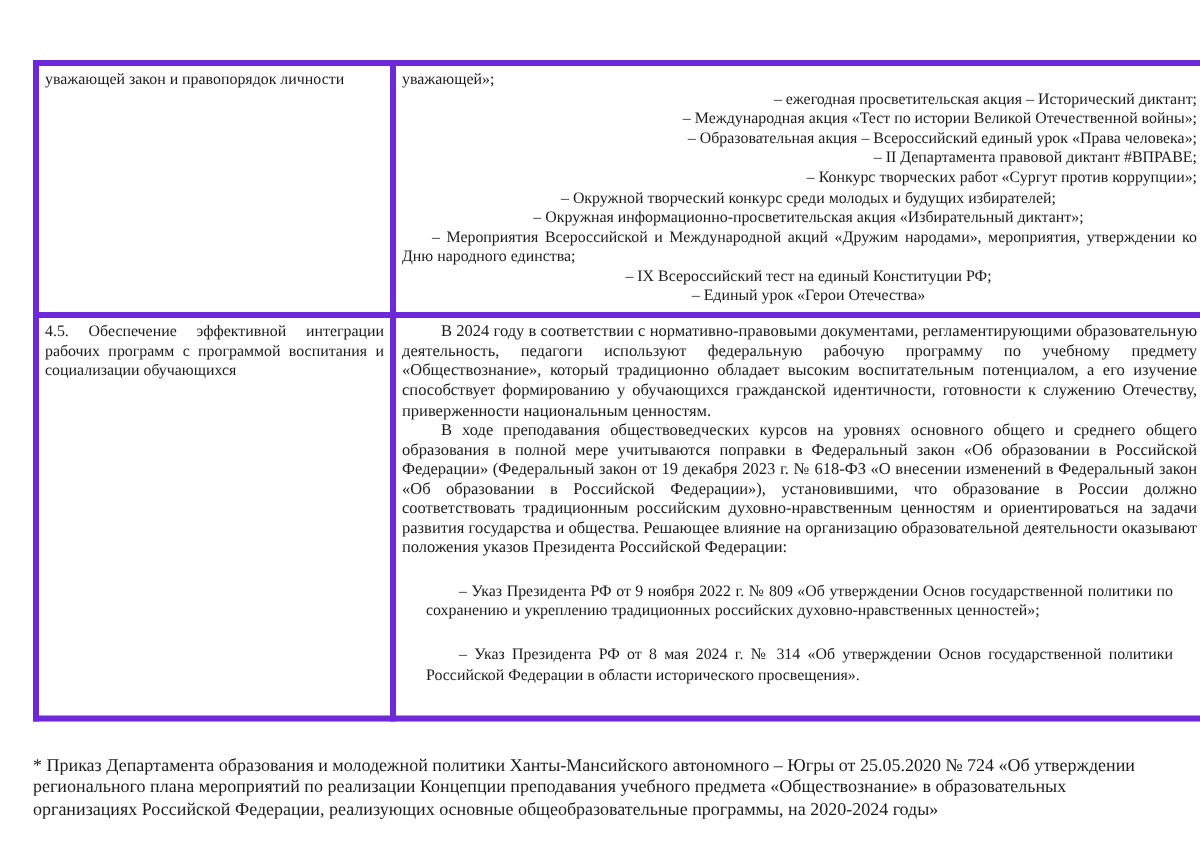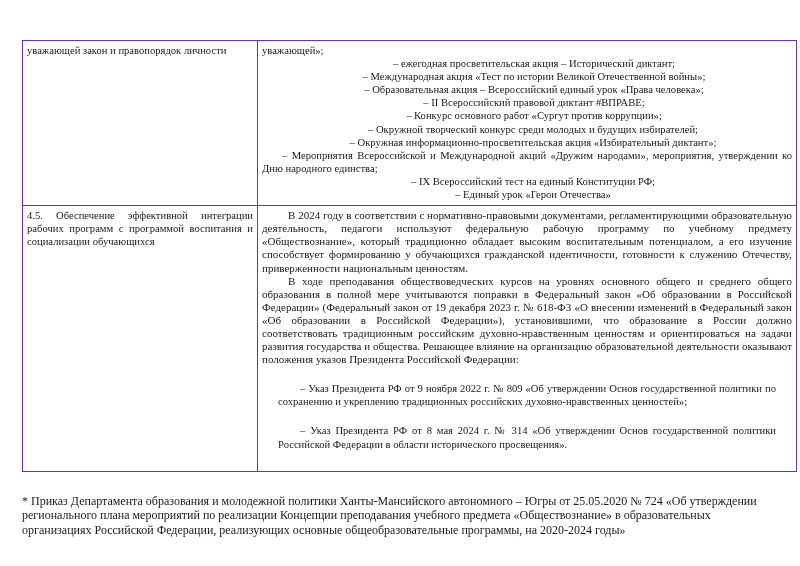--- a/index.html
+++ b/index.html
@@ -20,21 +20,21 @@
     height: 566px;
     box-sizing: border-box;
     padding: 40px 22px 0 22px;
   }
   table.doc-table {
     width: 756px;
     border-collapse: collapse;
     table-layout: fixed;
   }
   table.doc-table td {
-    border: 1px solid #6d28d9;
+    border: 4px solid #6d28d9;
     vertical-align: top;
     padding: 3px 4px 4px 4px;
   }
   td.col-left  { width: 226px; }
   td.col-right { width: 530px; }
 
   .just {
     text-align: justify;
     text-justify: inter-word;
     font-size: 10.6px;
@@ -61,21 +61,21 @@
     line-height: 13.1px;
     margin: 0;
     text-align: center;
     padding-left: 22px;
     text-indent: -10px;
   }
   .bullet-wide {
     font-size: 10.6px;
     line-height: 13.1px;
     margin: 0;
-    text-align: center;
+    text-align: right;
     padding-left: 28px;
     text-indent: -14px;
   }
   .bullet-just {
     font-size: 10.6px;
     line-height: 13.1px;
     margin: 16px;
     text-align: justify;
     text-justify: inter-word;
     text-indent: 22px;
@@ -105,22 +105,22 @@
     <tbody>
       <tr>
         <td class="col-left">
           <p class="just just-last-left">уважающей закон и правопорядок личности</p>
         </td>
         <td class="col-right">
           <p class="plain">уважающей»;</p>
           <p class="bullet-wide">–   ежегодная  просветительская акция – Исторический диктант;</p>
           <p class="bullet-wide">–   Международная акция «Тест по истории Великой Отечественной войны»;</p>
           <p class="bullet-wide">–   Образовательная акция – Всероссийский единый урок «Права человека»;</p>
-          <p class="bullet-wide">–   II Всероссийский правовой диктант #ВПРАВЕ;</p>
-          <p class="bullet-wide">–   Конкурс основного работ «Сургут против коррупции»;</p>
+          <p class="bullet-wide">–   II Департамента правовой диктант #ВПРАВЕ;</p>
+          <p class="bullet-wide">–   Конкурс творческих работ «Сургут против коррупции»;</p>
           <p class="bullet-tight">– Окружной творческий конкурс среди молодых и будущих избирателей;</p>
           <p class="bullet-tight">– Окружная информационно-просветительская акция «Избирательный диктант»;</p>
           <p class="bullet-just-lead">–   Мероприятия Всероссийской и Международной акций «Дружим народами», мероприятия, утверждении ко Дню народного единства;</p>
           <p class="bullet-tight">– IX Всероссийский тест на единый Конституции РФ;</p>
           <p class="bullet-tight">– Единый урок «Герои Отечества»</p>
         </td>
       </tr>
       <tr>
         <td class="col-left">
           <p class="just just-last-left">4.5. Обеспечение эффективной интеграции рабочих программ с программой воспитания и социализации обучающихся</p>

